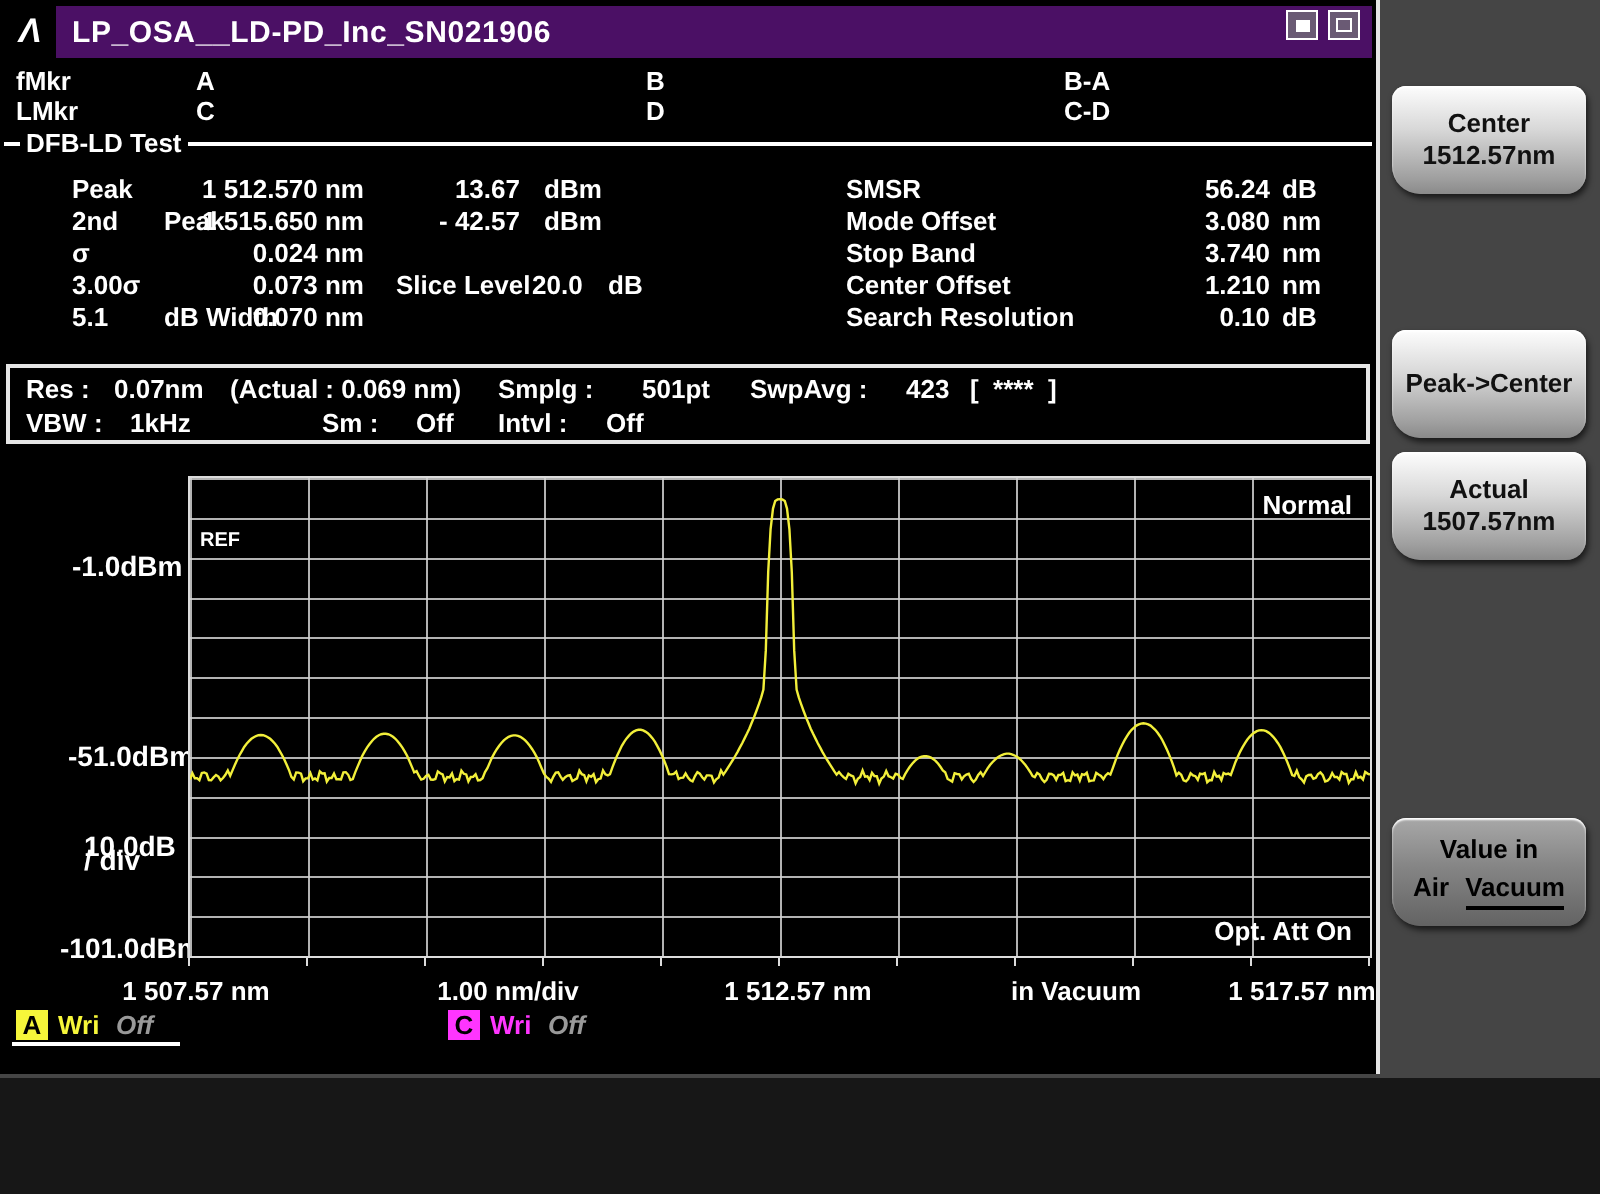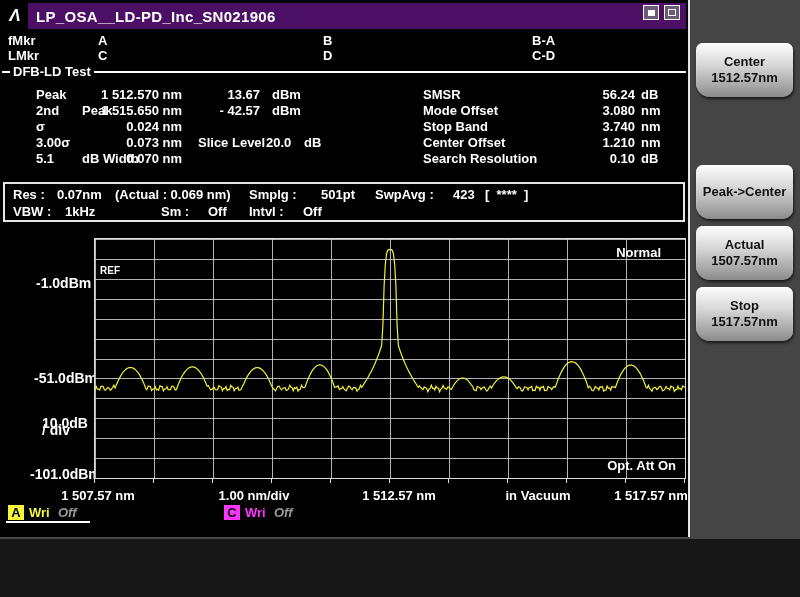--- a/index.html
+++ b/index.html
@@ -145,21 +145,21 @@
     <span class="t" style="left:34px;top:371px;font-size:14px;">-51.0dBm</span>
     <span class="t" style="left:42px;top:416px;font-size:14px;">10.0dB</span>
     <span class="t" style="left:42px;top:423px;font-size:14px;">/ div</span>
     <span class="t" style="left:30px;top:467px;font-size:14px;">-101.0dBm</span>
 
     <div id="chartbox">
       <svg width="590" height="239" viewBox="0 0 590 239">
         <polyline fill="none" stroke-width="1.2" points="0.0,150.7 1.2,147.6 2.4,150.1 3.5,150.1 4.7,151.1 5.9,147.5 7.1,147.2 8.3,147.8 9.4,151.0 10.6,151.1 11.8,149.7 13.0,148.5 14.2,149.3 15.3,151.2 16.5,150.0 17.7,148.4 18.9,146.2 20.1,148.9 21.2,146.3 22.4,143.5 23.6,140.9 24.8,138.5 26.0,136.4 27.1,134.5 28.3,132.9 29.5,131.6 30.7,130.4 31.9,129.6 33.0,129.0 34.2,128.6 35.4,128.5 36.6,128.6 37.8,129.0 38.9,129.6 40.1,130.4 41.3,131.6 42.5,132.9 43.7,134.5 44.8,136.4 46.0,138.5 47.2,140.9 48.4,143.5 49.6,146.3 50.7,149.4 51.9,150.7 53.1,147.2 54.3,147.3 55.5,147.8 56.6,151.6 57.8,150.2 59.0,150.2 60.2,147.6 61.4,150.8 62.5,150.2 63.7,151.2 64.9,146.7 66.1,147.7 67.3,147.6 68.4,151.8 69.6,150.0 70.8,150.0 72.0,147.8 73.2,150.6 74.3,150.6 75.5,150.7 76.7,147.2 77.9,147.1 79.1,148.4 80.2,151.0 81.4,150.5 82.6,147.2 83.8,144.3 85.0,141.5 86.1,139.0 87.3,136.8 88.5,134.8 89.7,133.1 90.9,131.6 92.0,130.4 93.2,129.4 94.4,128.6 95.6,128.1 96.8,127.9 97.9,127.9 99.1,128.1 100.3,128.6 101.5,129.4 102.7,130.4 103.8,131.6 105.0,133.1 106.2,134.8 107.4,136.8 108.6,139.0 109.7,141.5 110.9,144.3 112.1,147.2 113.3,146.6 114.5,149.0 115.6,150.8 116.8,150.4 118.0,149.0 119.2,148.4 120.4,150.8 121.5,150.9 122.7,150.5 123.9,146.7 125.1,147.6 126.3,148.2 127.4,151.7 128.6,149.5 129.8,149.7 131.0,147.7 132.2,151.5 133.3,150.5 134.5,150.8 135.7,146.3 136.9,147.9 138.1,148.2 139.2,151.7 140.4,149.5 141.6,149.4 142.8,148.1 144.0,151.2 145.1,151.0 146.3,150.1 147.5,147.0 148.7,145.1 149.9,142.3 151.0,139.8 152.2,137.6 153.4,135.6 154.6,133.9 155.8,132.4 156.9,131.2 158.1,130.2 159.3,129.4 160.5,128.9 161.7,128.7 162.8,128.7 164.0,128.9 165.2,129.4 166.4,130.2 167.6,131.2 168.7,132.4 169.9,133.9 171.1,135.6 172.3,137.6 173.5,139.8 174.6,142.3 175.8,145.1 177.0,147.8 178.2,149.5 179.4,150.4 180.5,151.9 181.7,149.3 182.9,147.3 184.1,147.1 185.3,149.3 186.4,150.9 187.6,149.6 188.8,148.8 190.0,148.6 191.2,151.5 192.3,150.9 193.5,150.2 194.7,146.3 195.9,148.1 197.1,148.6 198.2,151.7 199.4,148.7 200.6,149.4 201.8,148.1 203.0,152.1 204.1,150.6 205.3,150.3 206.5,146.2 207.7,148.2 208.9,148.7 210.0,148.1 211.2,144.7 212.4,141.6 213.6,138.7 214.8,136.2 215.9,133.9 217.1,131.9 218.3,130.2 219.5,128.8 220.7,127.6 221.8,126.8 223.0,126.2 224.2,125.9 225.4,125.9 226.6,126.2 227.7,126.8 228.9,127.6 230.1,128.8 231.3,130.2 232.5,131.9 233.6,133.9 234.8,136.2 236.0,138.7 237.2,141.6 238.4,144.7 239.5,148.1 240.7,148.2 241.9,147.9 243.1,146.8 244.3,150.5 245.4,149.9 246.6,149.8 247.8,147.7 249.0,149.8 250.2,151.1 251.3,151.7 252.5,149.0 253.7,147.1 254.9,147.8 256.1,149.6 257.2,150.8 258.4,148.7 259.6,148.7 260.8,148.9 262.0,152.2 263.1,150.7 264.3,149.8 265.5,146.2 266.7,148.3 267.9,146.6 269.0,144.8 270.2,142.9 271.4,141.0 272.6,139.0 273.8,136.9 274.9,134.8 276.1,132.6 277.3,130.2 278.5,127.8 279.7,125.2 280.8,122.5 282.0,119.6 283.2,116.5 284.4,113.2 285.6,109.7 286.7,105.8 287.9,86.2 289.1,47.0 290.3,25.5 291.5,15.3 292.6,11.5 293.8,10.7 295.0,10.6 296.2,10.7 297.4,11.5 298.5,15.3 299.7,25.5 300.9,47.0 302.1,86.2 303.3,105.8 304.4,109.7 305.6,113.2 306.8,116.5 308.0,119.6 309.2,122.5 310.3,125.2 311.5,127.8 312.7,130.2 313.9,132.6 315.1,134.8 316.2,136.9 317.4,139.0 318.6,141.0 319.8,142.9 321.0,144.8 322.1,146.6 323.3,148.3 324.5,147.0 325.7,148.5 326.9,149.7 328.0,150.5 329.2,147.9 330.4,148.7 331.6,149.2 332.8,152.7 333.9,150.4 335.1,149.5 336.3,146.2 337.5,149.3 338.7,149.1 339.8,151.0 341.0,147.4 342.2,149.0 343.4,149.1 344.6,152.8 345.7,150.3 346.9,149.3 348.1,146.5 349.3,149.1 350.5,149.6 351.6,150.3 352.8,147.9 354.0,148.3 355.2,149.9 356.4,150.5 357.5,148.2 358.7,146.2 359.9,144.4 361.1,142.9 362.3,141.6 363.4,140.6 364.6,139.8 365.8,139.3 367.0,139.1 368.2,139.1 369.3,139.3 370.5,139.8 371.7,140.6 372.9,141.6 374.1,142.9 375.2,144.4 376.4,146.2 377.6,147.1 378.8,150.5 380.0,151.1 381.1,151.8 382.3,147.6 383.5,148.0 384.7,148.2 385.9,150.7 387.0,149.2 388.2,148.3 389.4,147.9 390.6,150.5 391.8,152.0 392.9,150.8 394.1,148.5 395.3,147.1 396.5,149.0 397.7,147.0 398.8,145.2 400.0,143.5 401.2,142.1 402.4,140.9 403.6,139.9 404.7,139.1 405.9,138.5 407.1,138.1 408.3,137.8 409.5,137.8 410.6,138.1 411.8,138.5 413.0,139.1 414.2,139.9 415.4,140.9 416.5,142.1 417.7,143.5 418.9,145.2 420.1,147.0 421.3,149.0 422.4,149.6 423.6,147.5 424.8,148.3 426.0,150.6 427.2,152.0 428.3,150.9 429.5,147.9 430.7,148.0 431.9,148.7 433.1,150.9 434.2,148.5 435.4,148.4 436.6,147.4 437.8,151.6 439.0,151.1 440.1,151.5 441.3,147.2 442.5,148.7 443.7,148.3 444.9,151.3 446.0,148.1 447.2,148.5 448.4,147.4 449.6,151.6 450.8,151.3 451.9,151.2 453.1,147.5 454.3,148.3 455.5,149.0 456.7,150.6 457.8,148.7 459.0,147.6 460.2,148.3 461.4,145.1 462.6,141.7 463.7,138.7 464.9,135.9 466.1,133.4 467.3,131.1 468.5,129.1 469.6,127.4 470.8,125.9 472.0,124.8 473.2,123.8 474.4,123.2 475.5,122.8 476.7,122.6 477.9,122.8 479.1,123.2 480.3,123.8 481.4,124.8 482.6,125.9 483.8,127.4 485.0,129.1 486.2,131.1 487.3,133.4 488.5,135.9 489.7,138.7 490.9,141.7 492.1,145.1 493.2,148.7 494.4,147.3 495.6,148.4 496.8,151.2 498.0,151.7 499.1,150.5 500.3,147.6 501.5,148.7 502.7,149.1 503.9,150.9 505.0,147.8 506.2,148.1 507.4,147.6 508.6,152.1 509.8,151.0 510.9,151.1 512.1,147.0 513.3,149.3 514.5,148.9 515.7,151.1 516.8,147.5 518.0,148.1 519.2,147.8 520.4,148.5 521.6,145.2 522.7,142.1 523.9,139.4 525.1,136.8 526.3,134.6 527.5,132.6 528.6,130.9 529.8,129.4 531.0,128.2 532.2,127.3 533.4,126.6 534.5,126.2 535.7,126.1 536.9,126.2 538.1,126.6 539.3,127.3 540.4,128.2 541.6,129.4 542.8,130.9 544.0,132.6 545.2,134.6 546.3,136.8 547.5,139.4 548.7,142.1 549.9,145.2 551.1,148.5 552.2,149.0 553.4,146.3 554.6,149.5 555.8,150.7 557.0,152.3 558.1,149.2 559.3,148.5 560.5,148.4 561.7,150.4 562.9,149.9 564.0,148.0 565.2,147.2 566.4,148.6 567.6,151.7 568.8,151.3 569.9,150.2 571.1,147.5 572.3,149.5 573.5,149.5 574.7,150.8 575.8,147.0 577.0,148.0 578.2,148.0 579.4,152.4 580.6,150.6 581.7,150.6 582.9,147.1 584.1,149.9 585.3,149.4 586.5,150.8 587.6,147.0 588.8,147.8 590.0,148.3" stroke="#f2ef3a"></polyline>
       </svg>
       <span class="chart-note" style="left:5px;top:26px;font-size:10px;">REF</span>
-      <span class="chart-note" style="right:24px;top:6px;margin-left:22px;">Normal</span>
+      <span class="chart-note" style="right:9px;top:6px;margin-left:22px;">Normal</span>
       <span class="chart-note" style="right:9px;bottom:5px;">Opt. Att On</span>
     </div>
     <div id="ticks"></div>
 
     <span class="t" style="left:98px;top:488px;transform:translateX(-50%);">1 507.57 nm</span>
     <span class="t" style="left:254px;top:488px;transform:translateX(-50%);">1.00 nm/div</span>
     <span class="t" style="left:399px;top:488px;transform:translateX(-50%);">1 512.57 nm</span>
     <span class="t" style="left:538px;top:488px;transform:translateX(-50%);">in Vacuum</span>
     <span class="t" style="left:651px;top:488px;transform:translateX(-50%);">1 517.57 nm</span>
 
@@ -175,22 +175,27 @@
     <span class="t" style="left:245px;top:505px;color:#ff35ff;">Wri</span>
     <span class="t off" style="left:274px;top:505px;">Off</span>
   </div>
 
   <div id="sidebar">
     <div class="key" style="top:43px;"><span style="white-space:pre-line;">Center
 1512.57nm</span></div>
     <div class="key" style="top:165px;"><span style="white-space:pre-line;">Peak-&gt;Center</span></div>
     <div class="key" style="top:226px;"><span style="white-space:pre-line;">Actual
 1507.57nm</span></div>
-    <div class="key" style="top:287px;"><span style="white-space:pre-line;">Stop
-1517.57nm</span></div>
+    <div class="key dark" style="top:409px;">
+      <div>Value in</div>
+      <div class="key-opts" style="gap:8px;">
+        <span>Air</span>
+        <span class="sel">Vacuum</span>
+      </div>
+    </div>
   </div>
 
   <div id="bottombar">
     
     
     
     
     
     
     

